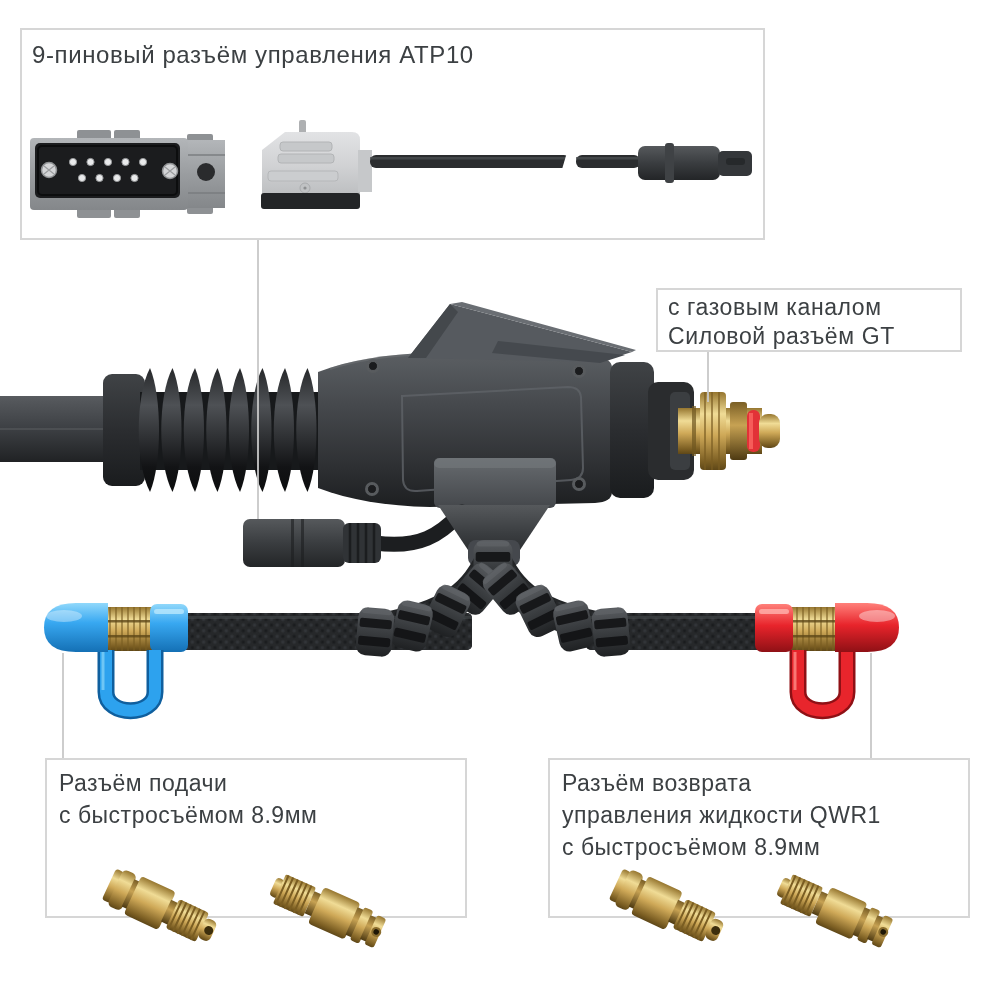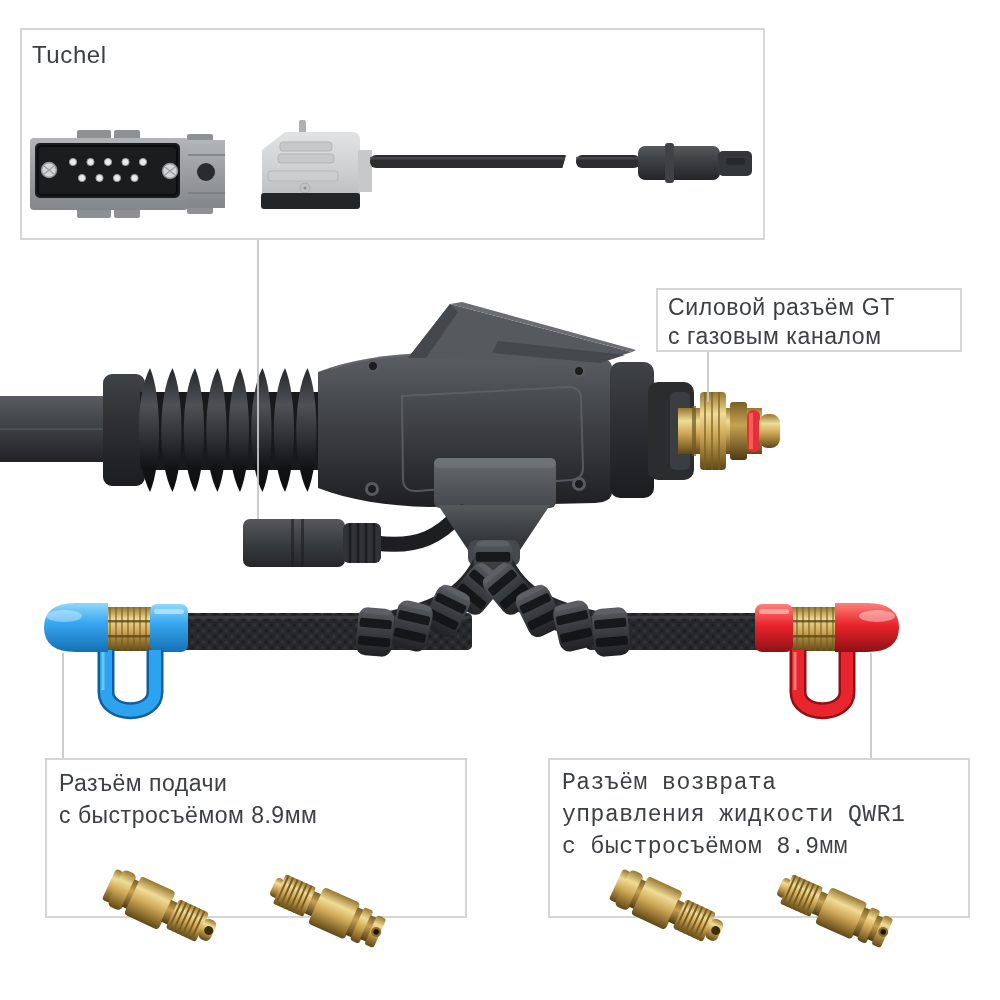--- a/index.html
+++ b/index.html
@@ -14,21 +14,21 @@
   .callout .txt { position:absolute; }
   .ln { white-space:nowrap; color:#3c4043; }
   #callout-control { left:20px; top:28px; width:745px; height:212px; }
   #callout-control .txt { left:10px; top:8px; }
   #callout-control .ln { font-size:24px; line-height:34px; letter-spacing:0.6px; }
   #callout-power { left:656px; top:288px; width:306px; height:64px; }
   #callout-power .txt { left:10px; top:3px; }
   #callout-power .ln { font-size:23px; line-height:29px; letter-spacing:0.6px; }
   .callout-bottom { top:758px; width:422px; height:160px; }
   #callout-supply { left:45px; }
-  #callout-return { left:548px;font-family:Liberation Mono, monospace; }
+  #callout-return { left:548px; }
   .callout-bottom .txt { left:12px; top:7px; }
   .callout-bottom .ln { font-size:23px; line-height:32px; letter-spacing:0.5px; }
   .box-art { position:absolute; }
   .defs-holder { position:absolute; width:0; height:0; }
 </style>
 </head>
 <body>
 
 <div class="stage">
 
@@ -286,21 +286,21 @@
     <g stroke="#c8c8c8" stroke-width="1.8">
       <line x1="258" y1="240" x2="258" y2="519"></line>
       <line x1="708" y1="351" x2="708" y2="402"></line>
       <line x1="63" y1="653" x2="63" y2="758"></line>
       <line x1="871" y1="653" x2="871" y2="758"></line>
     </g>
   </svg>
 
   <div class="callout" id="callout-control">
     <div class="txt">
-      <div class="ln">Tuchel</div>
+      <div class="ln">9-пиновый разъём управления ATP10</div>
     </div>
     <svg class="box-art" style="left:0;top:0" width="741" height="208" viewBox="0 0 741 208">
 
       <g>
         <rect x="55" y="100" width="34" height="12" rx="2" fill="#8e9194"></rect>
         <rect x="92" y="100" width="26" height="12" rx="2" fill="#8e9194"></rect>
         <rect x="55" y="176" width="34" height="12" rx="2" fill="#8e9194"></rect>
         <rect x="92" y="176" width="26" height="12" rx="2" fill="#8e9194"></rect>
         <rect x="165" y="104" width="26" height="9" rx="2" fill="#8e9194"></rect>
         <rect x="165" y="175" width="26" height="9" rx="2" fill="#8e9194"></rect>
@@ -348,22 +348,22 @@
         <rect x="616" y="116" width="82" height="34" rx="7" fill="url(#gradPend)"></rect>
         <rect x="643" y="113" width="9" height="40" rx="3" fill="#3f4245"></rect>
         <rect x="696" y="121" width="34" height="25" rx="5" fill="#34373a"></rect>
         <rect x="704" y="128" width="19" height="7" rx="3" fill="#26292b"></rect>
       </g>
     </svg>
   </div>
 
   <div class="callout" id="callout-power">
     <div class="txt">
+      <div class="ln">с газовым каналом</div>
       <div class="ln">Силовой разъём GT</div>
-      <div class="ln">с газовым каналом</div>
     </div>
   </div>
 
   <div class="callout callout-bottom" id="callout-supply">
     <div class="txt">
       <div class="ln">Разъём подачи</div>
       <div class="ln">с быстросъёмом 8.9мм</div>
     </div>
     <svg class="box-art" style="left:0;top:94px" width="418" height="110" viewBox="0 0 418 110">
       <use href="#fitA" transform="translate(62,30) rotate(25)"></use>

